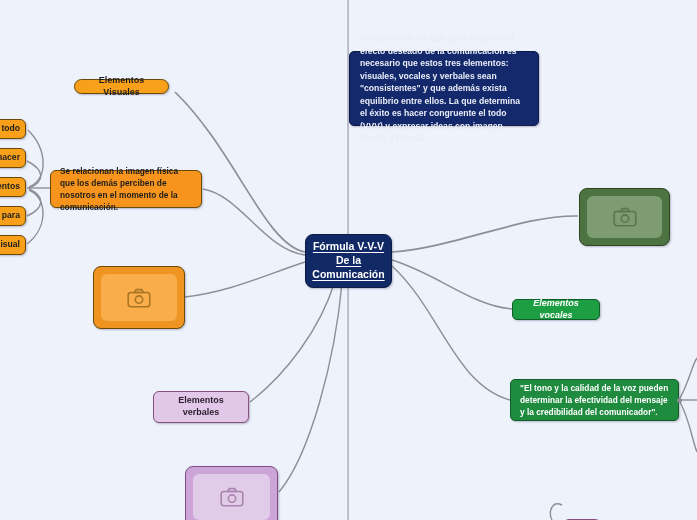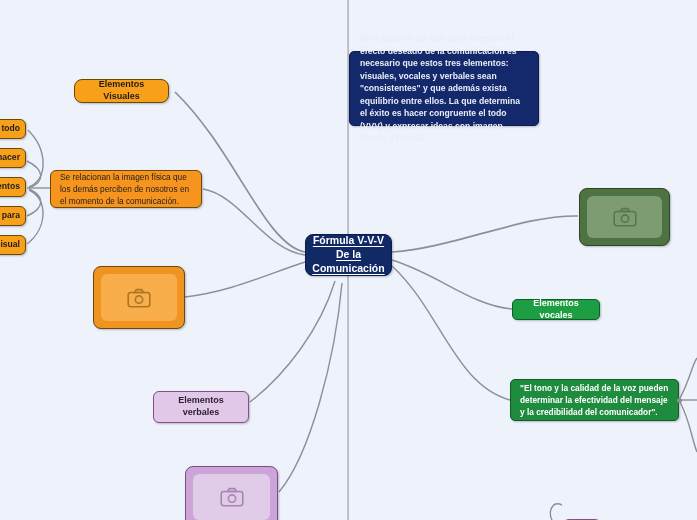--- a/index.html
+++ b/index.html
@@ -80,21 +80,21 @@
     font-size: 9px;
     font-weight: 600;
     padding: 5px 9px;
     border-radius: 6px;
   }
   .node.orange-note {
     background: #f7941e;
     border-color: #6b4a05;
     color: #1d1d1d;
     font-size: 8.3px;
-    font-weight: 400;
+    font-weight: 700;
     text-align: left;
     justify-content: flex-start;
     padding: 8px 9px;
     line-height: 1.45;
     border-radius: 6px;
   }
   .node.orange-stub {
     background: #f9a01b;
     border-color: #6b4a05;
     color: #1d1d1d;
@@ -199,31 +199,31 @@
       <path d="M679,400 C690,380 692,365 697,358"></path>
       <path d="M679,400 C690,420 692,440 697,452"></path>
       <path d="M679,400 L697,400"></path>
 
       <path d="M562,505 C552,500 548,512 552,520"></path>
     </g>
   </svg>
 
   <div class="page-divider" style="left:347px;"></div>
 
-  <div class="node central" style="left:305px; top:234px; width:87px; height:42px;">
+  <div class="node central" style="left:305px; top:234px; width:87px; height:54px;">
     <span class="line">Fórmula V-V-V</span>
     <span class="line">De la</span>
     <span class="line">Comunicación</span>
   </div>
 
   <div class="node note-navy" style="left:349px; top:51px; width:190px; height:75px;">
     <span>Merhabian decía que para asegurar el efecto deseado de la comunicación es necesario que estos tres elementos: visuales, vocales y verbales sean "consistentes" y que además exista equilibrio entre ellos. La que determina el éxito es hacer congruente el todo (VVV) y expresar ideas con imagen (fondo y forma).</span>
   </div>
 
-  <div class="node orange" style="left:74px; top:79px; width:95px; height:24px;border-radius:8px;">
+  <div class="node orange" style="left:74px; top:79px; width:95px; height:15px;border-radius:8px;">
     <span>Elementos Visuales</span>
   </div>
 
   <div class="node orange-note" style="left:50px; top:170px; width:152px; height:38px;">
     <span>Se relacionan la imagen física que los demás perciben de nosotros en el momento de la comunicación.</span>
   </div>
 
   <div class="node imgbox orange-img" style="left:93px; top:266px; width:92px; height:63px;">
     <div class="inner">
       <svg class="cam" width="24" height="20" viewBox="0 0 24 20">
@@ -253,21 +253,21 @@
   <div class="node imgbox green-img" style="left:579px; top:188px; width:91px; height:58px;">
     <div class="inner">
       <svg class="cam" width="24" height="20" viewBox="0 0 24 20">
         <rect x="1.2" y="4.5" width="21.6" height="14.2" rx="2.6" fill="none" stroke="#3c5a31" stroke-width="1.6"></rect>
         <path d="M7.5 4.5 L9.3 1.6 L14.7 1.6 L16.5 4.5 Z" fill="none" stroke="#3c5a31" stroke-width="1.6"></path>
         <circle cx="12" cy="11.6" r="3.7" fill="none" stroke="#3c5a31" stroke-width="1.6"></circle>
       </svg>
     </div>
   </div>
 
-  <div class="node green" style="left:512px; top:299px; width:88px; height:21px;">
+  <div class="node green" style="left:512px; top:299px; width:88px; height:21px;font-style:italic;">
     <span>Elementos vocales</span>
   </div>
 
   <div class="node green-note" style="left:510px; top:379px; width:169px; height:42px;">
     <span>"El tono y la calidad de la voz pueden determinar la efectividad del mensaje y la credibilidad del comunicador".</span>
   </div>
 
   <div class="hub" style="left:677px; top:398px;"></div>
 
   <div class="node purple" style="left:153px; top:391px; width:96px; height:21px;">

